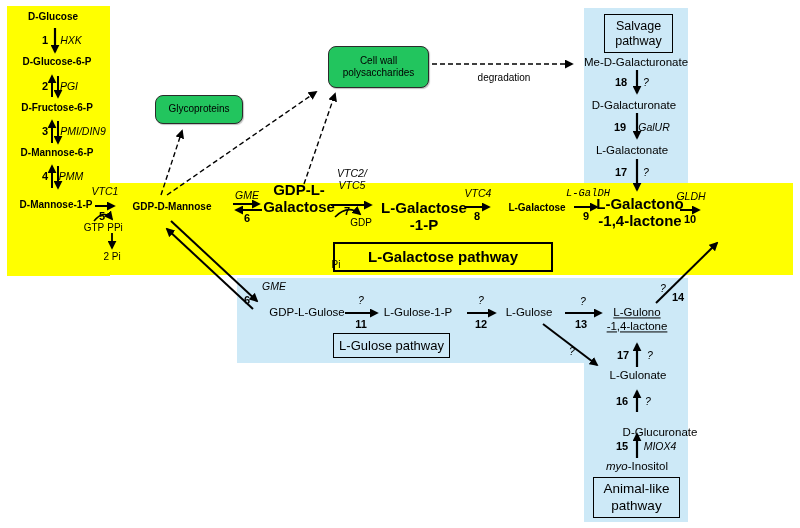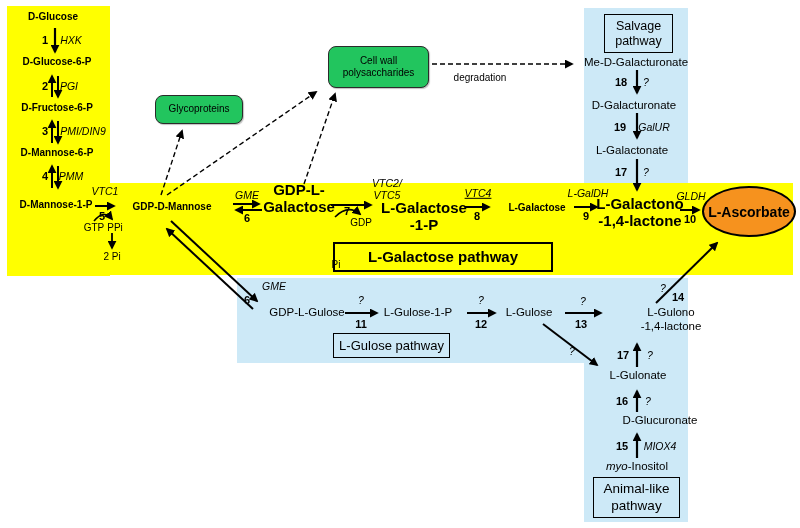--- a/index.html
+++ b/index.html
@@ -157,51 +157,48 @@
   <div class="lb num" style="left:102px;top:216px;">5</div>
   <div class="lb sm" style="left:94px;top:228px;">GTP</div>
   <div class="lb sm" style="left:115px;top:228px;">PPi</div>
   <div class="lb sm" style="left:112px;top:257px;">2 Pi</div>
 
   <div class="lb mol" style="left:172px;top:207px;">GDP-D-Mannose</div>
   <div class="lb enz" style="left:247px;top:195px;">GME</div>
   <div class="lb num" style="left:247px;top:218px;">6</div>
   <div class="lb molL" style="left:299px;top:198px;">GDP-L-
 Galactose</div>
-  <div class="lb enz" style="left:352px;top:189px;margin-left:35px;">VTC2/
+  <div class="lb enz" style="left:352px;top:179px;">VTC2/
 VTC5</div>
   <div class="lb num" style="left:347px;top:211px;">7</div>
   <div class="lb sm" style="left:336px;top:222px;margin-top:43px;">Pi</div>
   <div class="lb sm" style="left:361px;top:223px;">GDP</div>
   <div class="lb molL" style="left:424px;top:216px;">L-Galactose
 -1-P</div>
-  <div class="lb enz" style="left:478px;top:193px;text-decoration:underline;">VTC4</div>
+  <div class="lb enz" style="left:478px;top:193px;">VTC4</div>
   <div class="lb num" style="left:477px;top:216px;">8</div>
   <div class="lb mol" style="left:537px;top:208px;">L-Galactose</div>
-  <div class="lb enz" style="left:588px;top:193px;">L-GalDH</div>
+  <div class="lb enz" style="left:588px;top:193px;font-family:Liberation Mono, monospace;">L-GalDH</div>
   <div class="lb num" style="left:586px;top:216px;">9</div>
   <div class="lb molL" style="left:640px;top:212px;">L-Galactono
 -1,4-lactone</div>
   <div class="lb enz" style="left:691px;top:196px;">GLDH</div>
   <div class="lb num" style="left:690px;top:219px;">10</div>
 
-  <div class="ellipse" style="left:702px;top:186px;width:90px;height:47px;">
-    <span>L-Ascorbate</span>
-  </div>
 
   <div class="pbox" style="left:333px;top:242px;width:216px;height:26px;font-weight:bold;font-size:15px;">L-Galactose pathway</div>
 
   <div class="greenbox" style="left:155px;top:95px;width:86px;height:27px;">
     <span>Glycoproteins</span>
   </div>
   <div class="greenbox" style="left:328px;top:46px;width:99px;height:40px;">
     <span style="white-space:pre-line;">Cell wall
 polysaccharides</span>
   </div>
-  <div class="lb sm" style="left:480px;top:78px;">degradation</div>
+  <div class="lb sm" style="left:504px;top:78px;">degradation</div>
 
   <div class="pbox thin" style="left:604px;top:14px;width:67px;height:37px;font-size:12.5px;">Salvage
 pathway</div>
   <div class="lb reg" style="left:636px;top:63px;">Me-D-Galacturonate</div>
   <div class="lb num" style="left:621px;top:82px;">18</div>
   <div class="lb enz" style="left:646px;top:82px;">?</div>
   <div class="lb reg" style="left:634px;top:106px;">D-Galacturonate</div>
   <div class="lb num" style="left:620px;top:127px;">19</div>
   <div class="lb enz" style="left:654px;top:127px;">GalUR</div>
   <div class="lb reg" style="left:632px;top:151px;">L-Galactonate</div>
@@ -212,33 +209,33 @@
   <div class="lb num" style="left:247px;top:300px;">6</div>
   <div class="lb reg" style="left:307px;top:313px;">GDP-L-Gulose</div>
   <div class="lb enz" style="left:361px;top:300px;">?</div>
   <div class="lb num" style="left:361px;top:324px;">11</div>
   <div class="lb reg" style="left:418px;top:313px;">L-Gulose-1-P</div>
   <div class="lb enz" style="left:481px;top:300px;">?</div>
   <div class="lb num" style="left:481px;top:324px;">12</div>
   <div class="lb reg" style="left:529px;top:313px;">L-Gulose</div>
   <div class="lb enz" style="left:583px;top:301px;">?</div>
   <div class="lb num" style="left:581px;top:324px;">13</div>
-  <div class="lb reg" style="left:671px;top:320px;">L-Gulono
+  <div class="lb reg" style="left:637px;top:320px;text-decoration:underline;">L-Gulono
 -1,4-lactone</div>
   <div class="lb enz" style="left:572px;top:351px;">?</div>
   <div class="lb enz" style="left:663px;top:288px;">?</div>
   <div class="lb num" style="left:678px;top:297px;">14</div>
   <div class="pbox thin" style="left:333px;top:333px;width:115px;height:23px;font-size:13px;">L-Gulose pathway</div>
 
   <div class="lb num" style="left:623px;top:355px;">17</div>
   <div class="lb enz" style="left:650px;top:355px;">?</div>
   <div class="lb reg" style="left:638px;top:376px;">L-Gulonate</div>
   <div class="lb num" style="left:622px;top:401px;">16</div>
   <div class="lb enz" style="left:648px;top:401px;">?</div>
-  <div class="lb reg" style="left:638px;top:421px;padding-left:44px;">D-Glucuronate</div>
+  <div class="lb reg" style="left:638px;top:433px;padding-left:44px;">D-Glucuronate</div>
   <div class="lb num" style="left:622px;top:446px;">15</div>
   <div class="lb enz" style="left:660px;top:446px;">MIOX4</div>
   <div class="lb reg" style="left:637px;top:467px;white-space:nowrap;">
     <span style="font-style:italic;">myo</span><span>-Inositol</span>
   </div>
   <div class="pbox thin" style="left:593px;top:477px;width:85px;height:39px;font-size:13.5px;">Animal-like
 pathway</div>
 
 </div>
 

